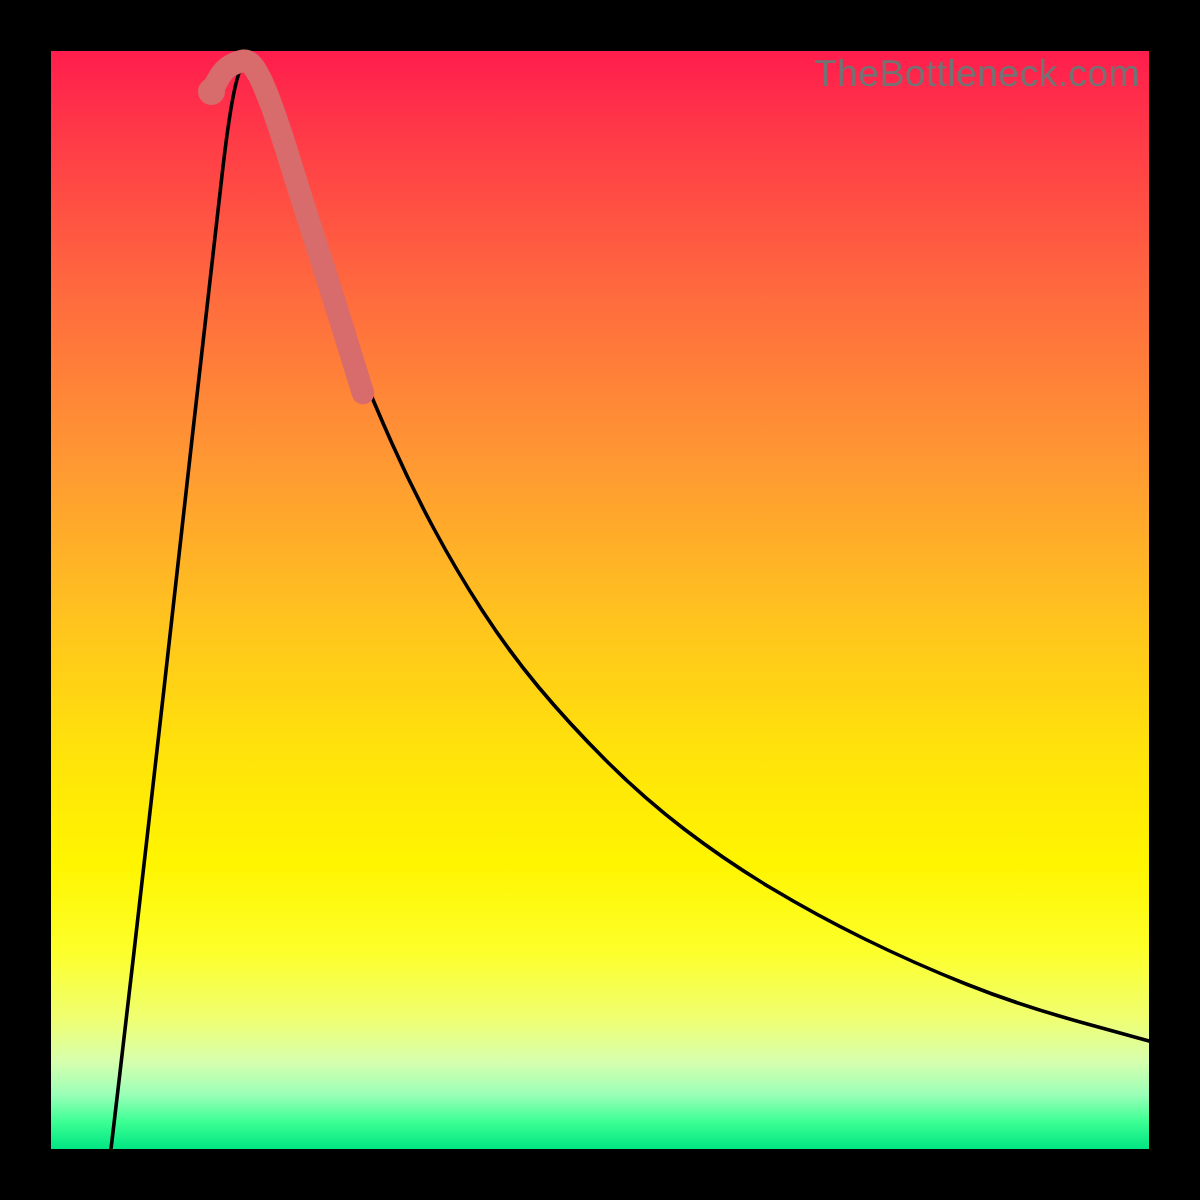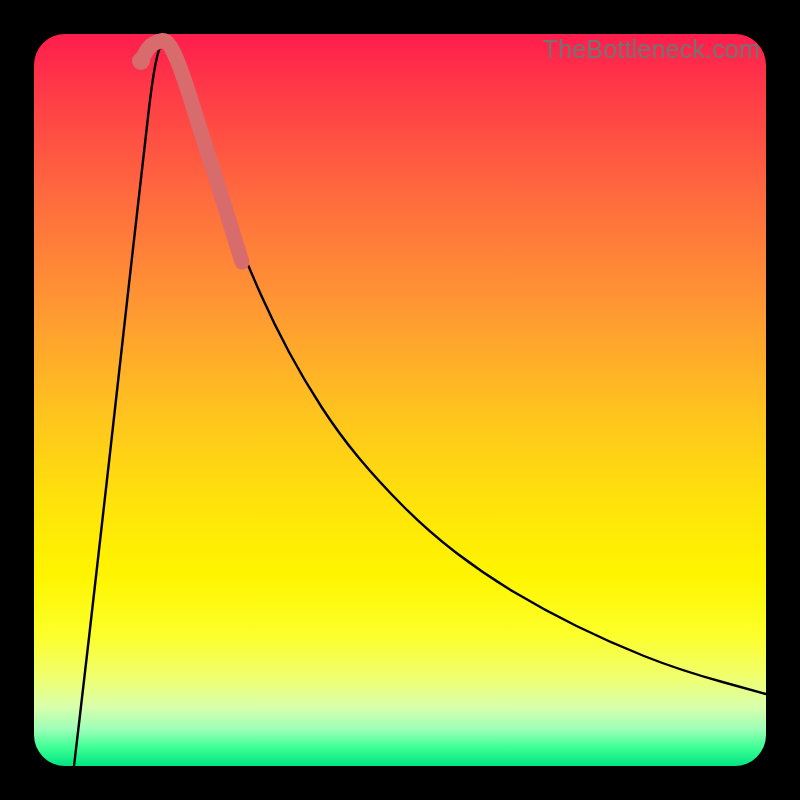--- a/index.html
+++ b/index.html
@@ -32,21 +32,20 @@
       #ff9a32 38%,
       #ffc41e 52%,
       #ffe30a 64%,
       #fff500 74%,
       #fcff2a 82%,
       #f0ff70 88%,
       #d7ffad 92%,
       #9cffb8 95%,
       #3dff94 97.5%,
       #00e582 100%);
-    border-radius: 31px;
   }
   .watermark {
     position: absolute;
     top: 1px;
     right: 6px;
     color: #737373;
     font-size: 25px;
     font-weight: 500;
     letter-spacing: 0.2px;
     user-select: none;

